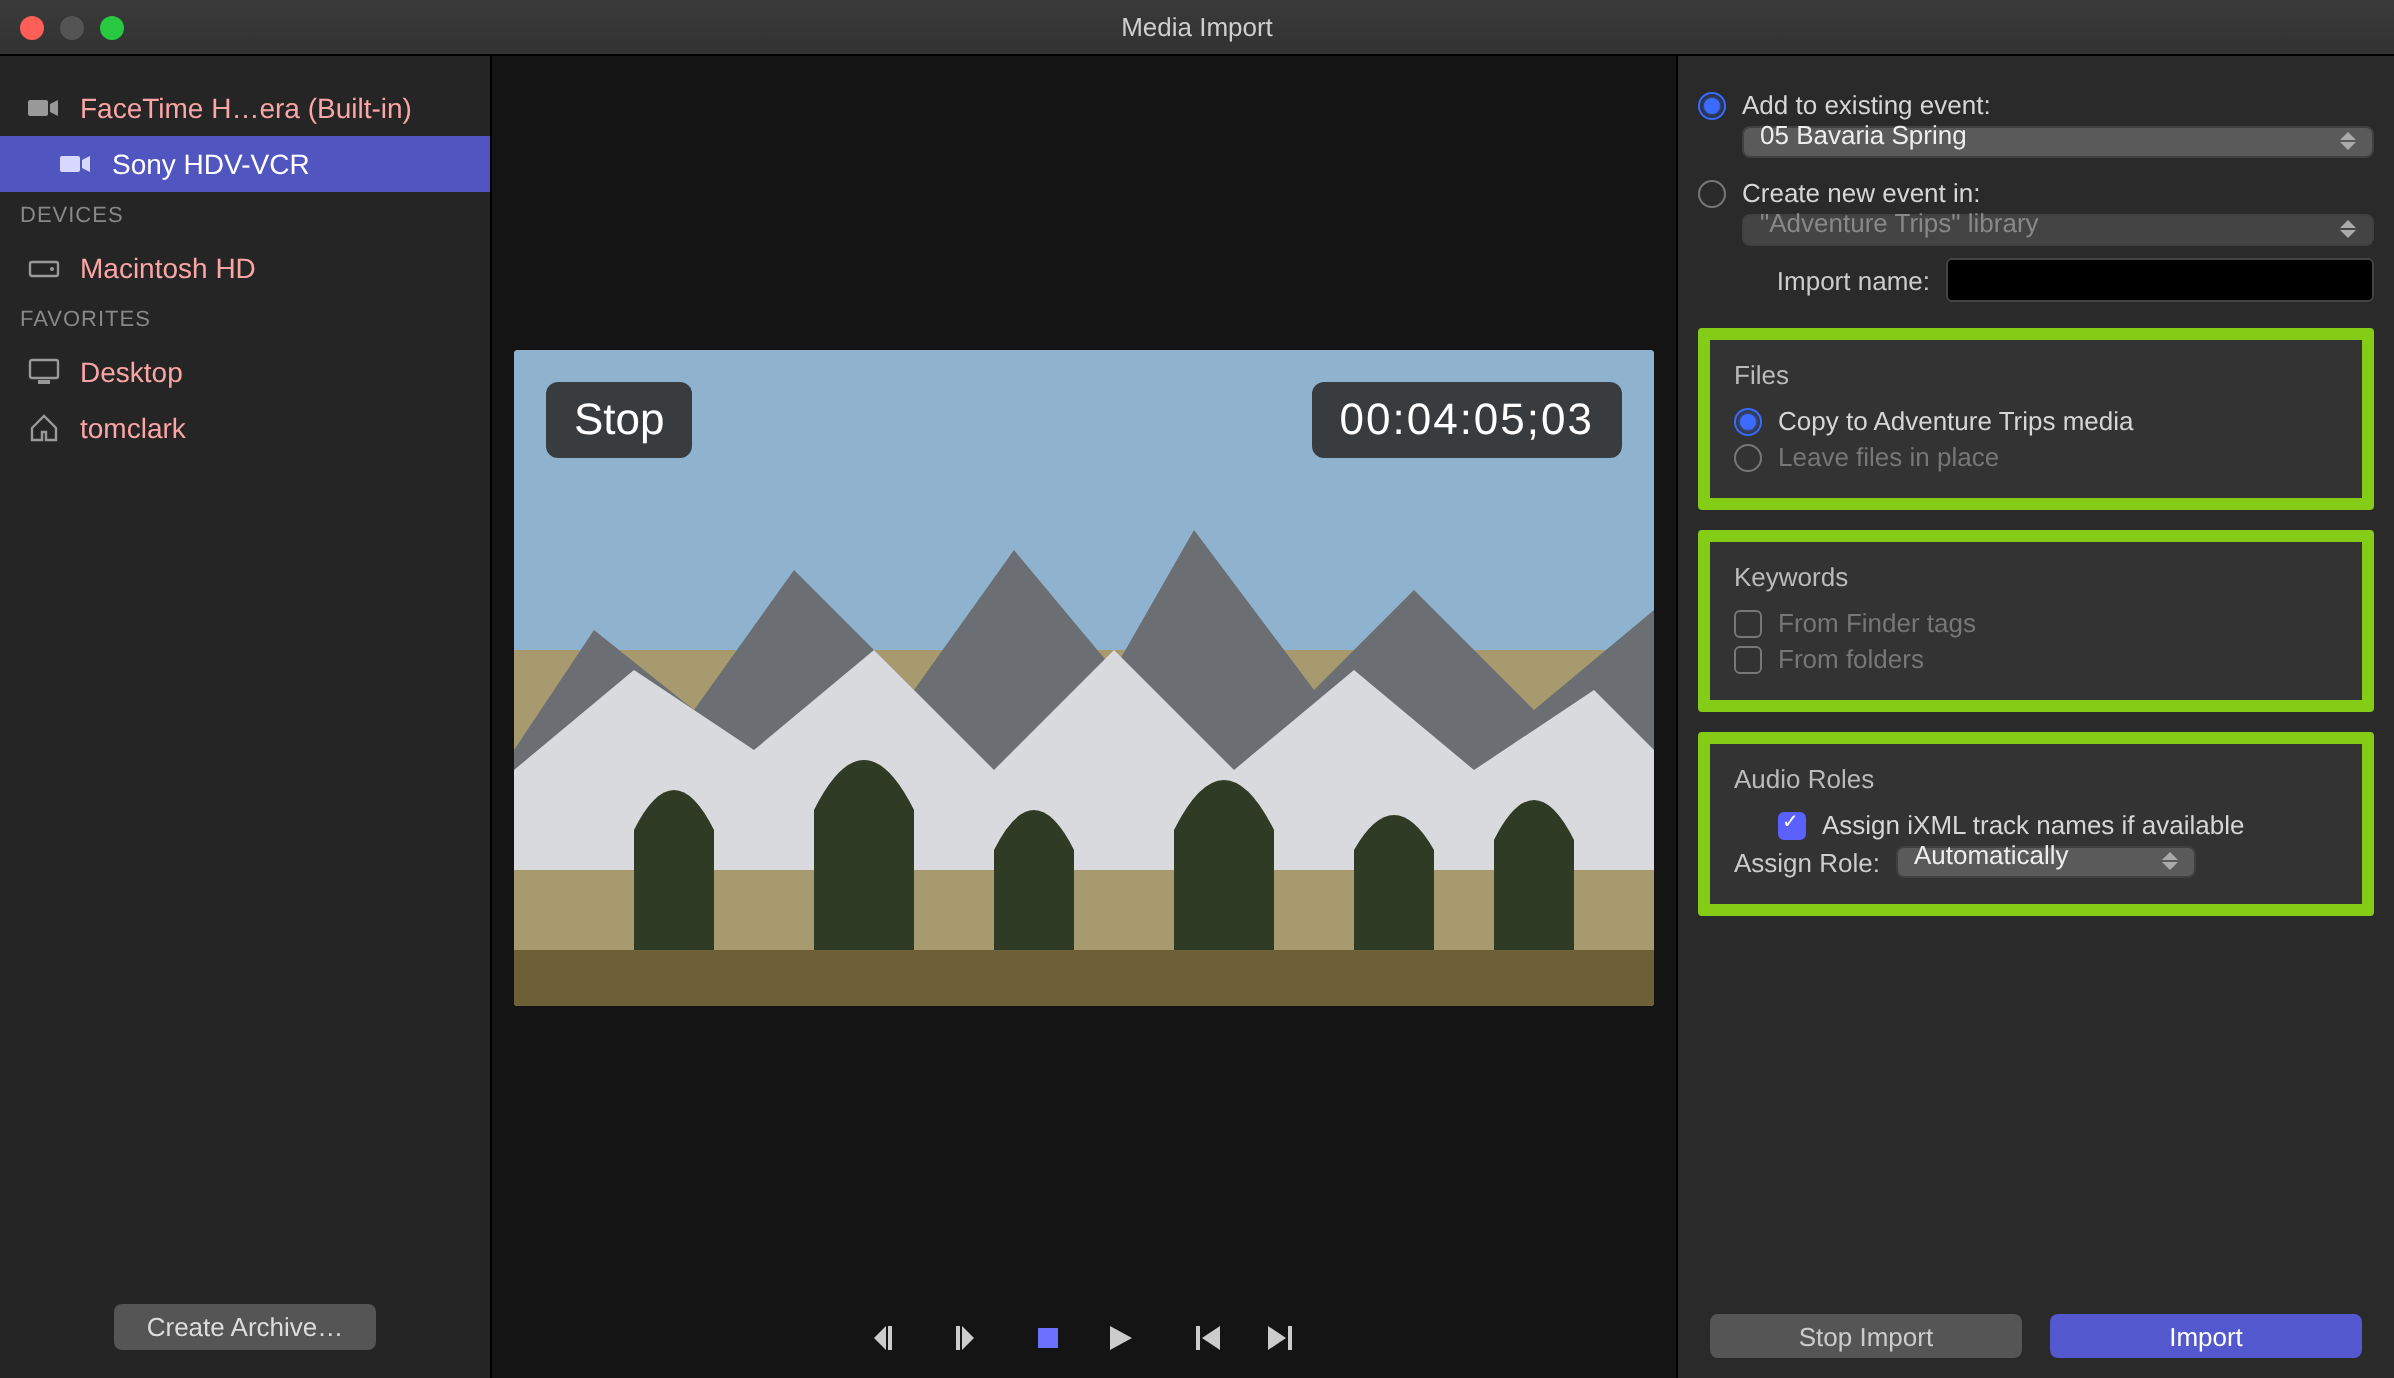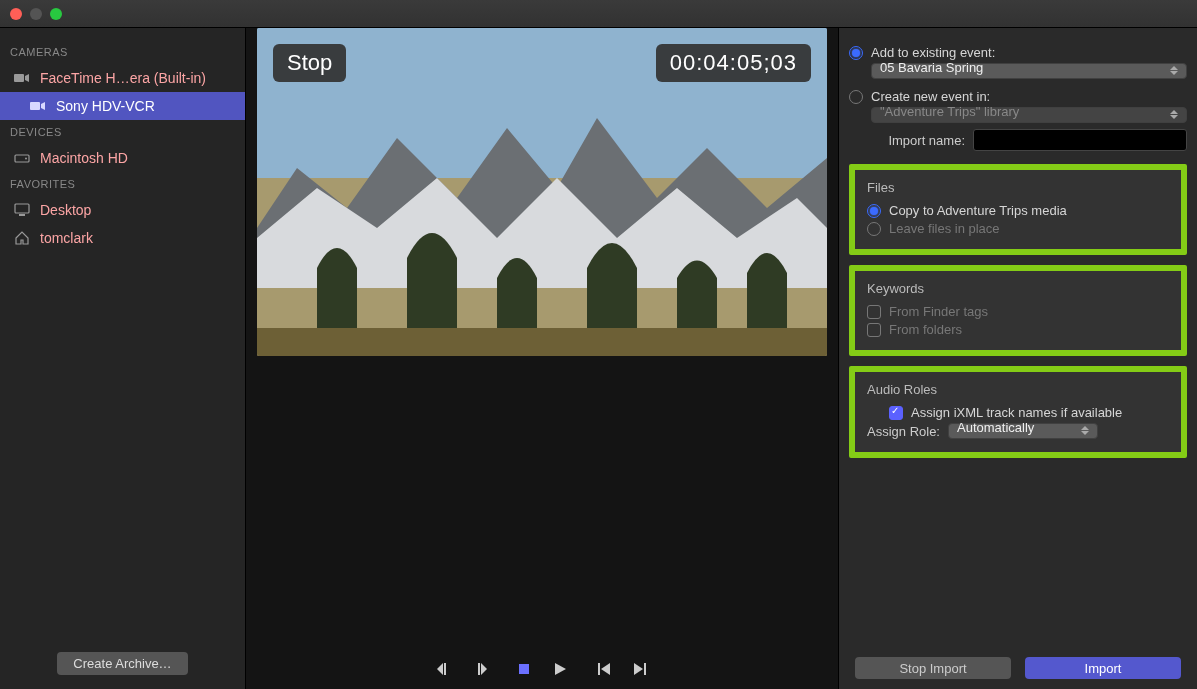--- a/index.html
+++ b/index.html
@@ -17,21 +17,21 @@
 
 .main { display: flex; height: 661px; }
 .sidebar { width: 246px; background: #252525; border-right: 1px solid #000; padding-top: 12px; display:flex; flex-direction:column; }
 .side-section-title { font-size: 11px; letter-spacing: 0.5px; color: #888; padding: 6px 10px; }
 .side-item { display:flex; align-items:center; gap:10px; padding: 4px 14px; font-size: 14px; color:#fca5a5; height:28px; }
 .side-item.selected { background: #5155c0; color:#ffffff;padding-left:30px; }
 .side-spacer { flex: 1; }
 .archive-btn { margin: 0 auto 14px; background:#555; color:#ddd; font-size:13px; border:none; border-radius:4px; padding:4px 16px; }
 
 .center { flex: 1; background: #141414; display:flex; flex-direction:column; border-right:1px solid #000; position:relative; }
-.preview-wrap { flex:1; display:flex; align-items:flex-start; justify-content:center; }
+.preview-wrap { flex:1; display:flex; align-items:center; justify-content:center; }
 .preview { width: 570px; height: 328px; background: linear-gradient(#7fa5c8 0%, #7fa5c8 35%, #9fa58d 35%, #8a7c56 100%); position:relative; overflow:hidden; border-radius:2px; }
 .preview svg { position:absolute; inset:0; }
 .badge { position:absolute; background: rgba(50,50,50,0.92); color:#fff; font-size:22px; padding:6px 14px; border-radius:6px; }
 .badge.stop { top:16px; left:16px; }
 .badge.tc   { top:16px; right:16px; font-variant-numeric: tabular-nums; letter-spacing:1px; }
 
 .transport { height: 40px; display:flex; align-items:center; justify-content:center; gap:26px; color:#ccc; }
 .tp-group { display:flex; gap:18px; }
 .tp-btn { width:18px; height:18px; display:flex; align-items:center; justify-content:center; }
 .tp-btn svg { width:16px; height:16px; fill:#ccc; }
@@ -70,26 +70,26 @@
 </style>
 </head>
 <body>
 
 <div class="titlebar">
   <div class="traffic">
     <div class="tl-dot tl-close"></div>
     <div class="tl-dot tl-min"></div>
     <div class="tl-dot tl-max"></div>
   </div>
+  <div class="title">Media Import</div>
 </div>
 
 <div class="main">
 
   <div class="sidebar">
-    <div class="side-section-title">CAMERAS</div>
     <div class="side-item">
       <span class="mini-icon">
           <svg viewBox="0 0 16 12">
             <rect x="0" y="2" width="10" height="8" rx="1"></rect>
             <path d="M11 4 L15 2 L15 10 L11 8 Z"></path>
           </svg>
         </span>
       <span>FaceTime H…era (Built-in)</span>
     </div>
     <div class="side-item selected">

